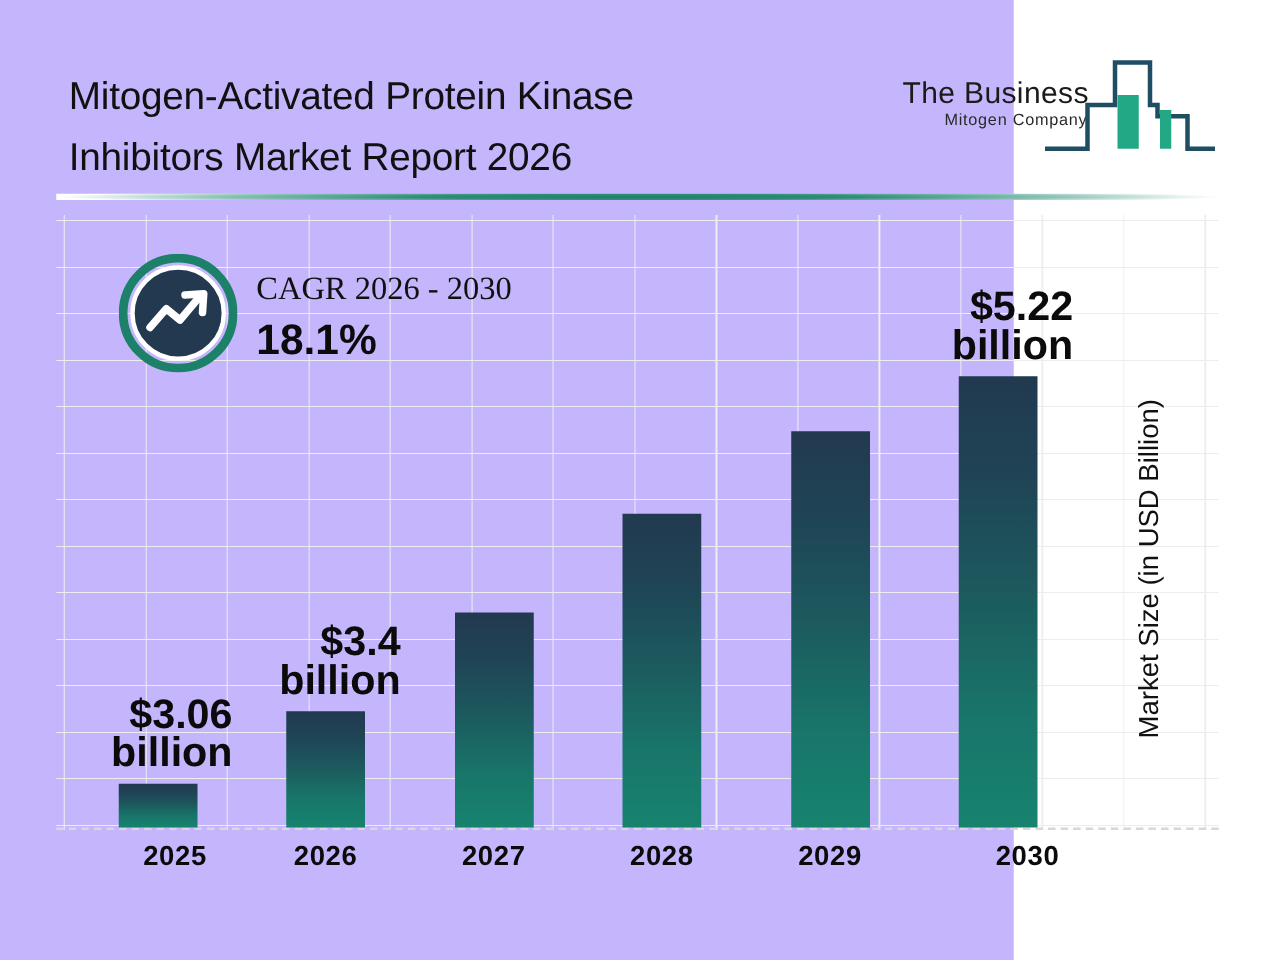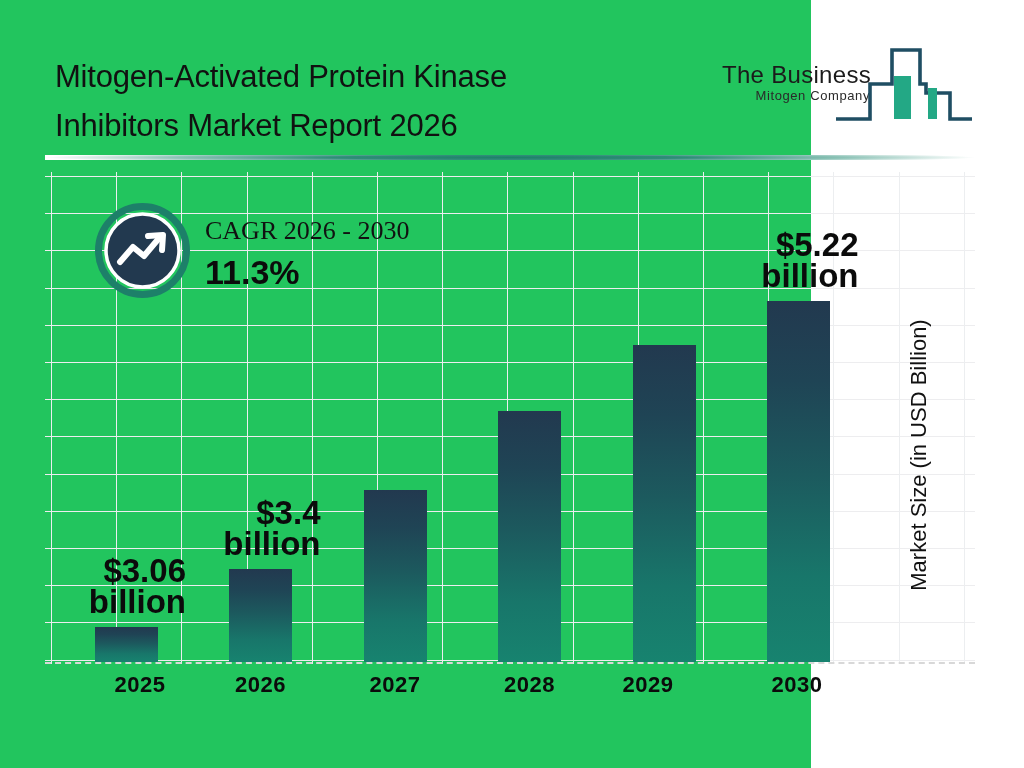--- a/index.html
+++ b/index.html
@@ -3,21 +3,21 @@
 <meta charset="utf-8">
 <title>Market Report Chart</title>
 <style>
   * { margin:0; padding:0; box-sizing:border-box; }
   html,body {
     width:1024px; height:768px;
     background:#ffffff;
     font-family:"Liberation Sans", sans-serif;
     overflow:hidden;
   }
-  #page { position:relative; width:811px; height:768px; background:#22c55e; }
+  #page { position:relative; width:811px; height:768px; background:#c4b5fd; }
 
   
   #header { position:absolute; left:0; top:0; width:1024px; height:160px; }
   #title {
     position:absolute; left:55px; top:52px; width:620px;
     font-size:31px; line-height:49px; color:#111111; font-weight:400;
     letter-spacing:-0.2px;
   }
   #title .line { display:block; white-space:nowrap; }
 
@@ -134,35 +134,35 @@
         <div class="bar-label" style="left: 693.5px; top: 56.8186px;">
           <div>$5.22</div>
           <div>billion</div>
         </div>
       </div>
     <div id="ticks-layer">
         <div class="xtick" style="left: 35px;">2025</div>
         <div class="xtick" style="left: 155.5px;">2026</div>
         <div class="xtick" style="left: 290px;">2027</div>
         <div class="xtick" style="left: 424.5px;">2028</div>
-        <div class="xtick" style="left: 543px; text-align: center;">2029</div>
-        <div class="xtick" style="left: 692px;">2030</div>
+        <div class="xtick" style="left: 559px; text-align: center;">2029</div>
+        <div class="xtick" style="left: 717px;">2030</div>
       </div>
   </div>
 
   <div id="ylabel">
     <span id="ylabel-inner">Market Size (in USD Billion)</span>
   </div>
 
   <div id="cagr">
     <svg id="cagr-circle" viewBox="0 0 95 95">
       <circle cx="47.5" cy="47.5" r="44" fill="none" stroke="#1d8069" stroke-width="7"></circle>
       <circle cx="47.5" cy="47.5" r="36.5" fill="#22394f" stroke="#ffffff" stroke-width="3.5"></circle>
       <path d="M25 59 L38 44 L49 53 L65 34" fill="none" stroke="#ffffff" stroke-width="6" stroke-linecap="round" stroke-linejoin="round"></path>
       <path d="M53 33 L68 32 L67 47" fill="none" stroke="#ffffff" stroke-width="6" stroke-linecap="round" stroke-linejoin="round"></path>
     </svg>
     <div id="cagr-text">
       <div id="cagr-period">CAGR 2026 - 2030</div>
-      <div id="cagr-value">11.3%</div>
+      <div id="cagr-value">18.1%</div>
     </div>
   </div>
 
 </div>
 
 </body></html>

